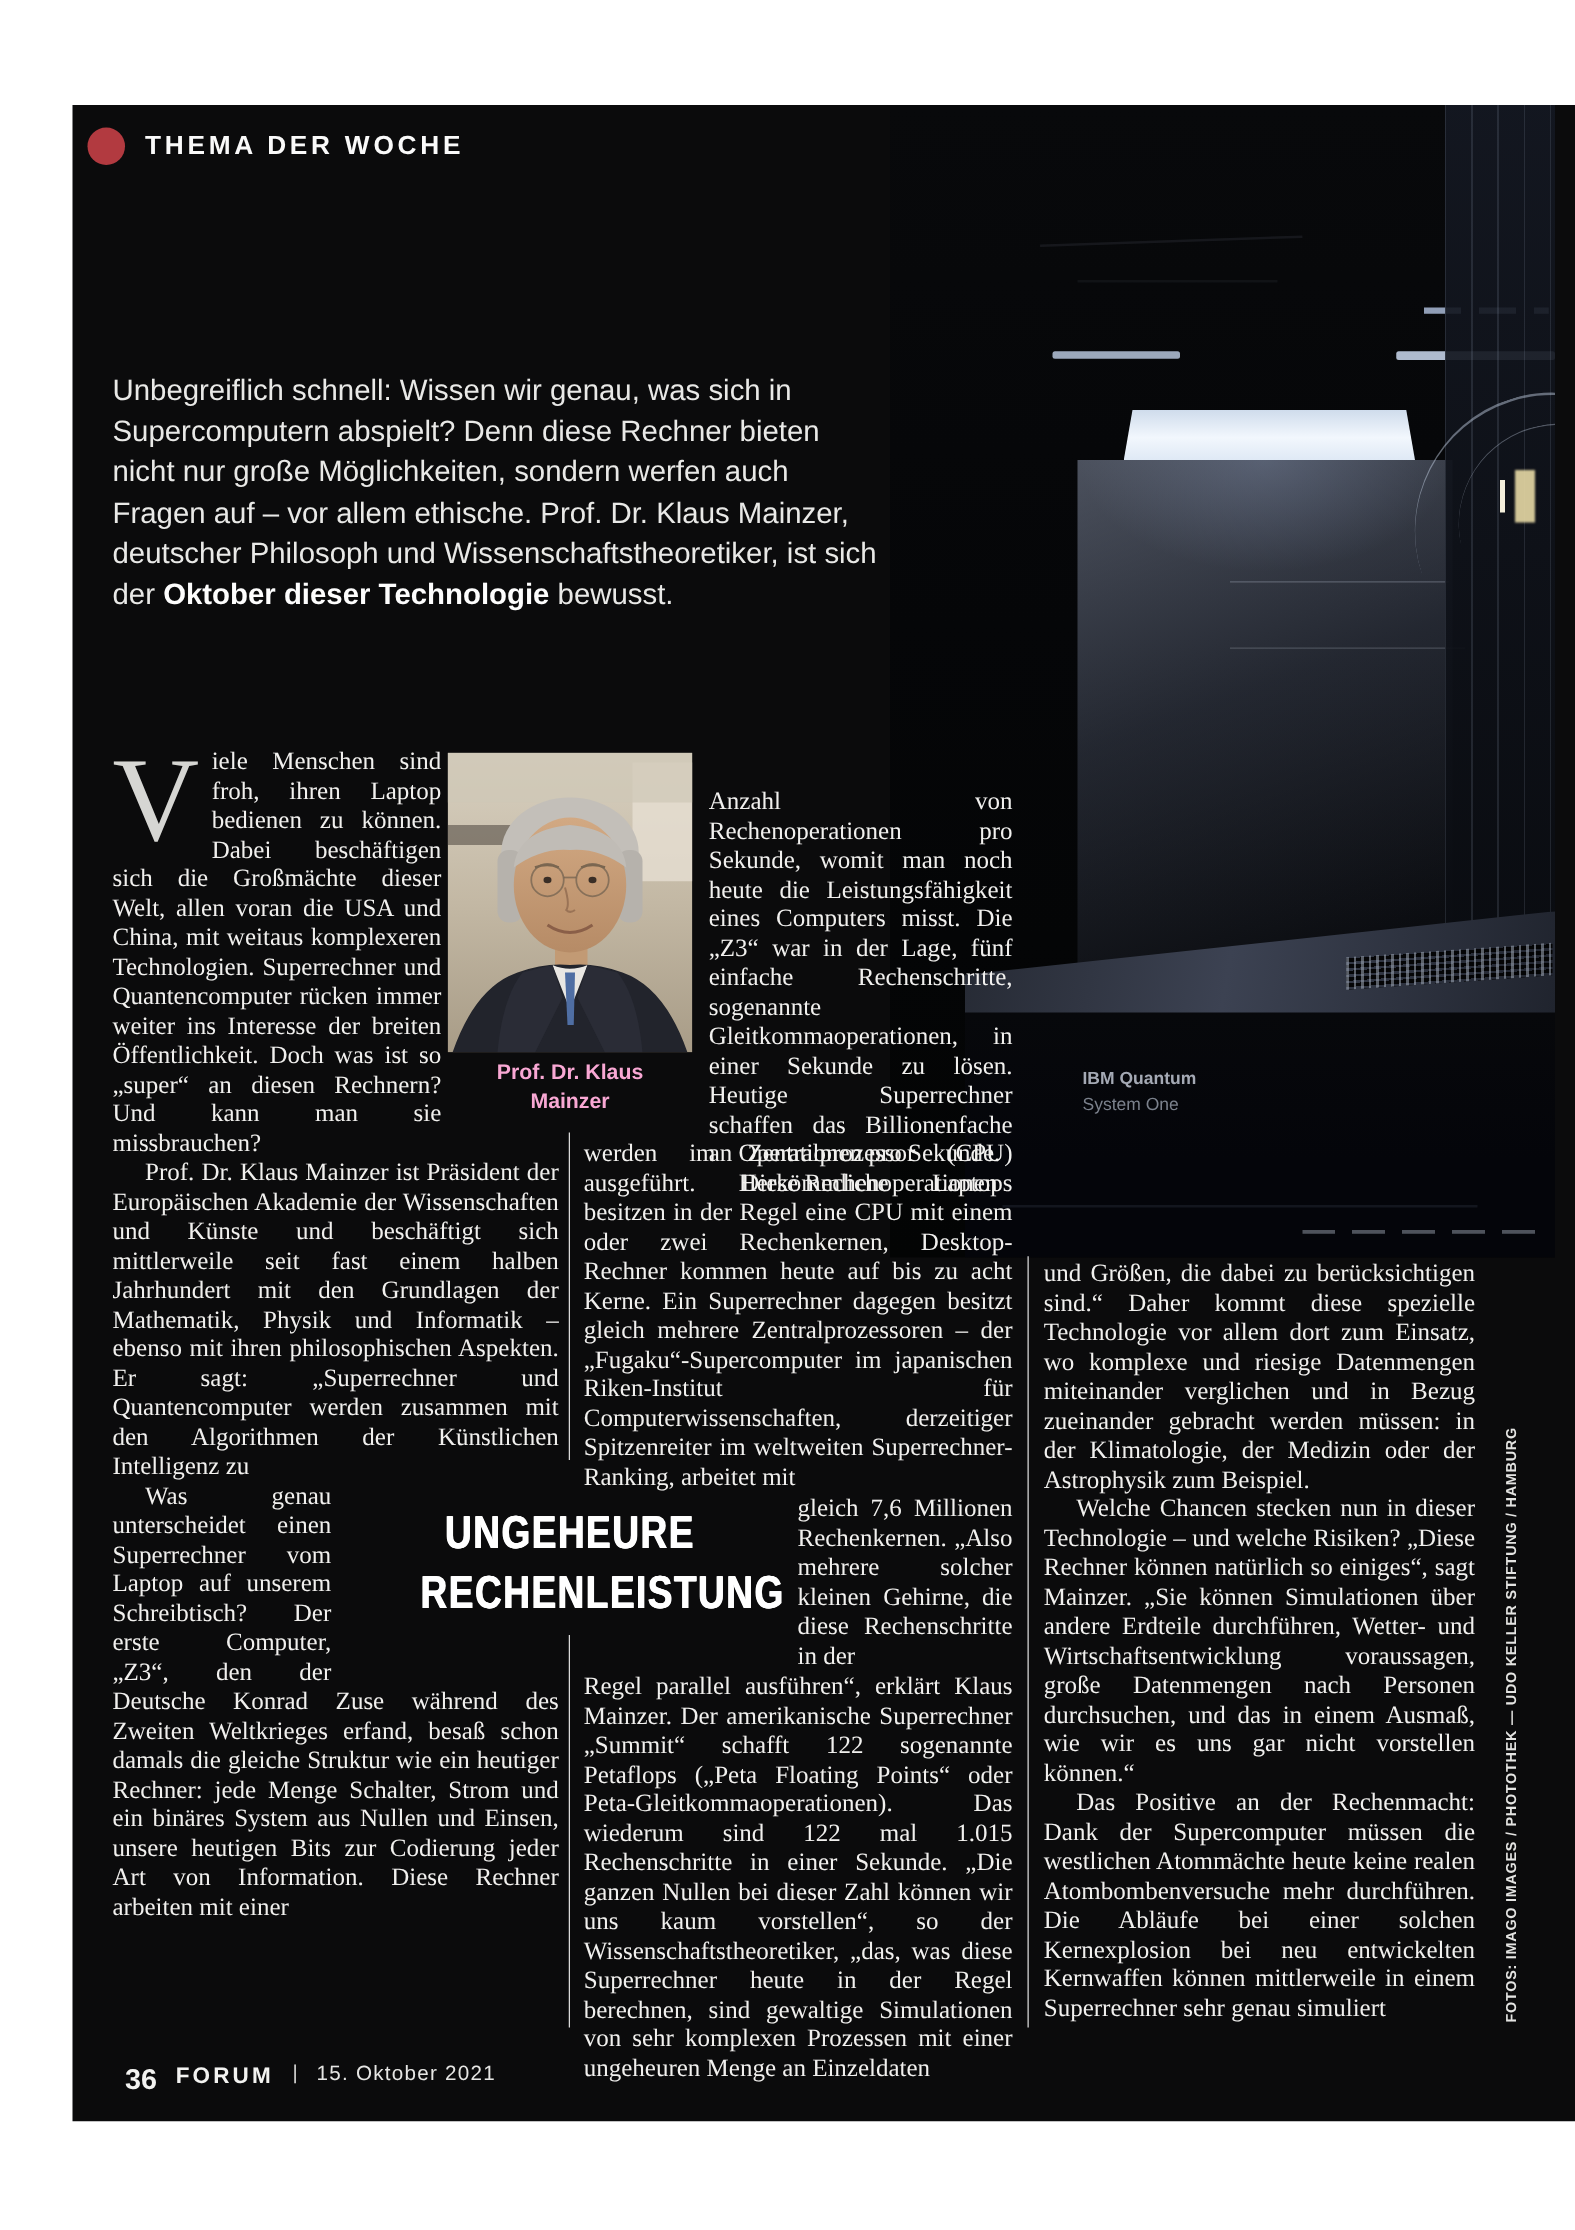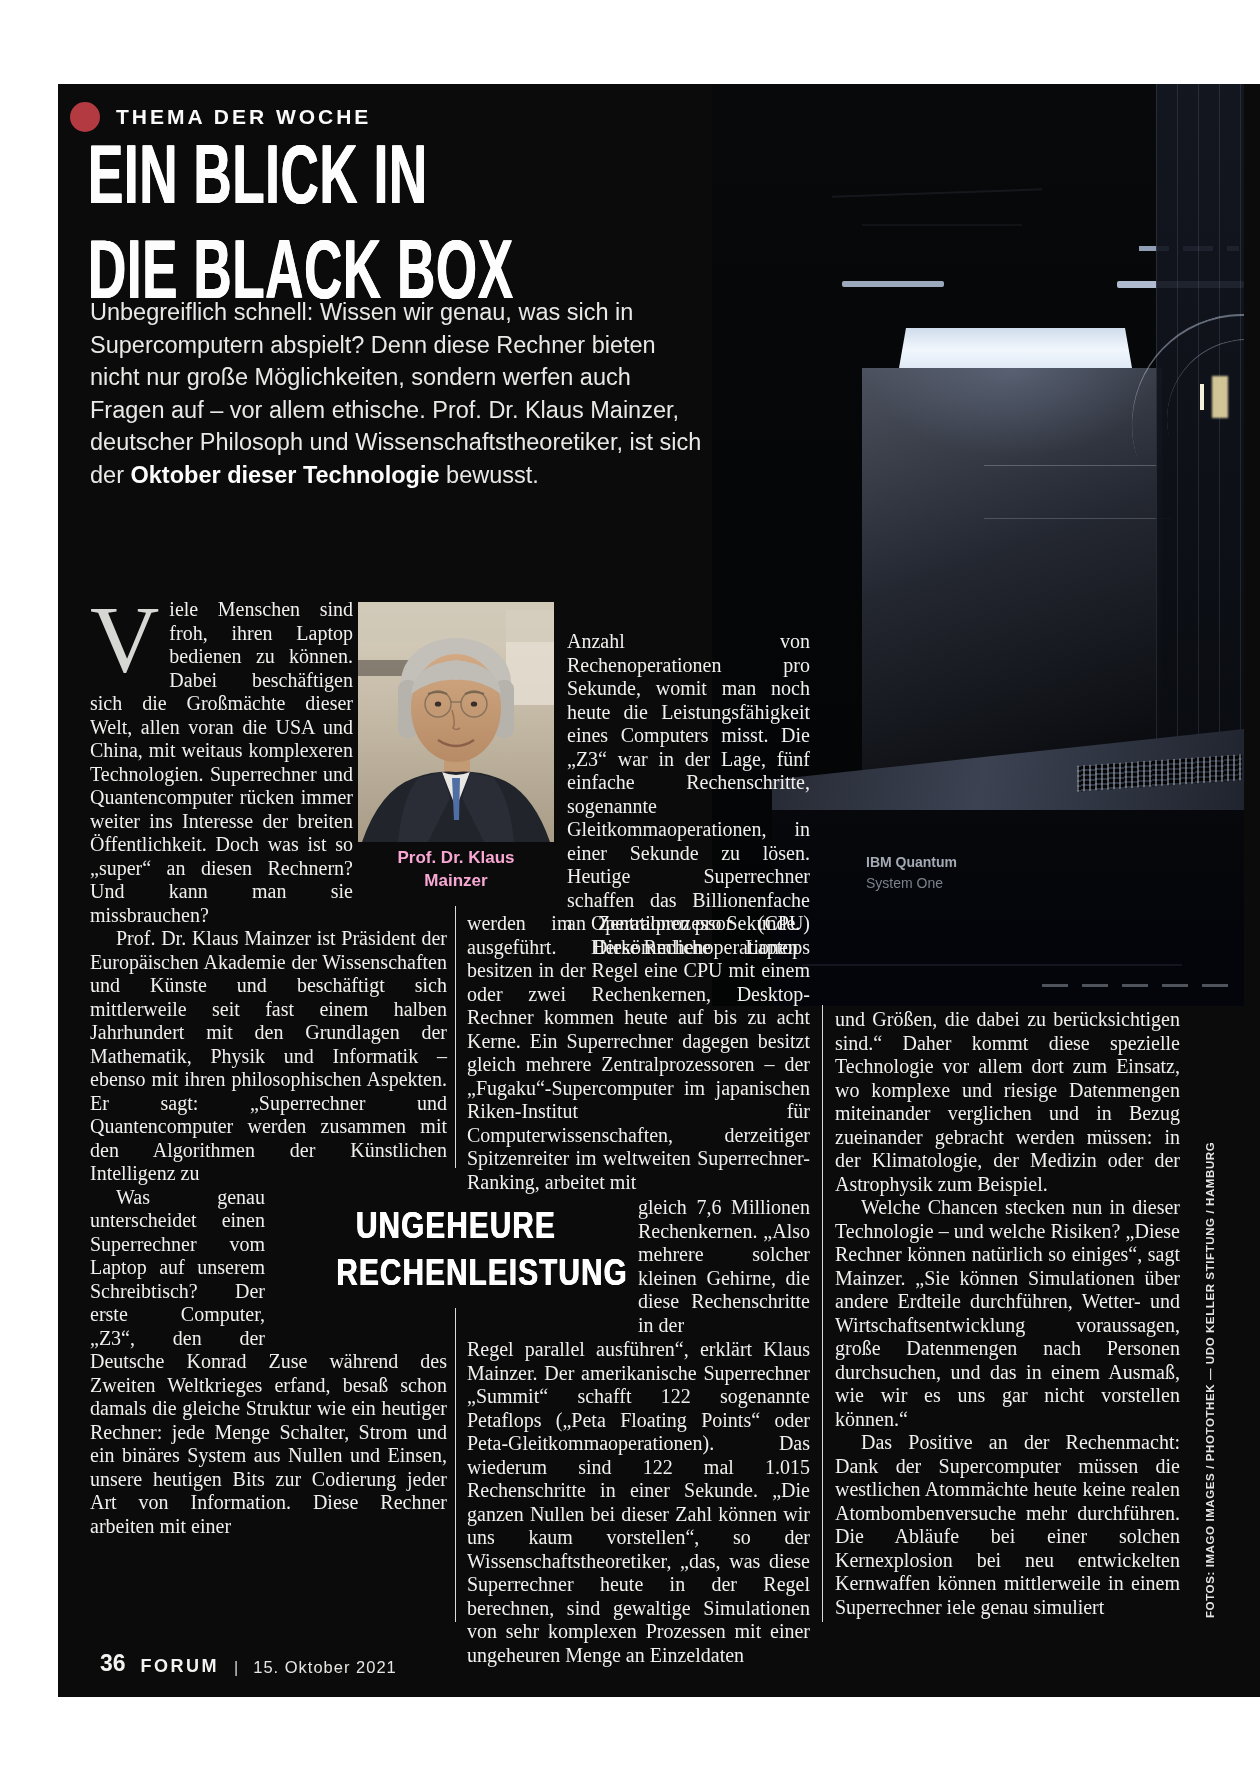--- a/index.html
+++ b/index.html
@@ -72,41 +72,37 @@
   .ph-label{left:154px;top:768px;line-height:21px;font-size:14px;}
   .ph-label .l1{font-weight:bold;color:#a4a9b4;}
   .ph-label .l2{color:#7b818c;}
   .ph-floor1{left:90px;top:880px;width:380px;height:2px;background:rgba(90,100,120,.18);}
   .ph-floor2{left:330px;top:900px;width:190px;height:3px;background:repeating-linear-gradient(90deg,rgba(190,200,215,.40) 0 26px,transparent 26px 40px);}
 
   
   .credit{position:absolute;left:1146px;top:1200px;height:334px;writing-mode:vertical-rl;transform:rotate(180deg);font-size:11.5px;font-weight:bold;letter-spacing:.6px;color:#e4e4e2;white-space:nowrap;}
 
   
-  .footer{position:absolute;left:42px;top:1566px;display:flex;align-items:flex-end;gap:15px;color:#f3f3f1;}
+  .footer{position:absolute;left:42px;top:1566px;display:flex;align-items:flex-start;gap:15px;color:#f3f3f1;}
   .footer .pno{font-size:23px;font-weight:bold;}
   .footer .mag{font-size:18px;font-weight:bold;letter-spacing:2.5px;}
   .footer .sep{font-size:16px;color:#d8d8d6;}
   .footer .date{font-size:16.5px;letter-spacing:1px;color:#e6e6e4;}
 </style>
 </head>
 <body>
 
 <div class="canvas">
   <div class="page">
 
     <div class="kicker">
       <span class="kicker-dot"></span>
       <span class="kicker-label">THEMA DER WOCHE</span>
     </div>
 
-    <h1 class="headline" style="margin:0;font-weight:normal;">
-      <span class="cond">EIN BLICK IN</span><br>
-      <span class="cond">DIE BLACK BOX</span>
-    </h1>
 
     <p class="standfirst" style="margin:0;"><span>Unbegreiflich schnell: Wissen wir genau, was sich in Supercomputern abspielt? Denn diese Rechner bieten nicht nur große Möglichkeiten, sondern werfen auch Fragen auf – vor allem ethische. Prof. Dr. Klaus Mainzer, deutscher Philosoph und Wissenschaftstheoretiker, ist sich der </span><b>Oktober dieser Technologie</b><span> bewusst.</span></p>
 
     <div class="photo">
       <div class="ph ph-streak1"></div>
       <div class="ph ph-streak2"></div>
       <div class="ph ph-lightrow-a"></div>
       <div class="ph ph-lightrow-b1"></div>
       <div class="ph ph-lightrow-b2"></div>
       <div class="ph ph-panel"></div>
@@ -191,21 +187,21 @@
     <div class="col2c serif">
       <p>gleich 7,6 Millionen Rechenkernen. „Also mehrere solcher kleinen Gehirne, die diese Rechenschritte in der</p>
     </div>
     <div class="col2d serif">
       <p>Regel parallel ausführen“, erklärt Klaus Mainzer. Der amerikanische Superrechner „Summit“ schafft 122 sogenannte Petaflops („Peta Floating Points“ oder Peta-Gleitkommaoperationen). Das wiederum sind 122 mal 1.015 Rechenschritte in einer Sekunde. „Die ganzen Nullen bei dieser Zahl können wir uns kaum vorstellen“, so der Wissenschaftstheoretiker, „das, was diese Superrechner heute in der Regel berechnen, sind gewaltige Simulationen von sehr komplexen Prozessen mit einer ungeheuren Menge an Einzeldaten</p>
     </div>
 
     <div class="col3 serif">
       <p>und Größen, die dabei zu berücksichtigen sind.“ Daher kommt diese spezielle Technologie vor allem dort zum Einsatz, wo komplexe und riesige Datenmengen miteinander verglichen und in Bezug zueinander gebracht werden müssen: in der Klimatologie, der Medizin oder der Astrophysik zum Beispiel.</p>
       <p class="indent">Welche Chancen stecken nun in dieser Technologie – und welche Risiken? „Diese Rechner können natürlich so einiges“, sagt Mainzer. „Sie können Simulationen über andere Erdteile durchführen, Wetter- und Wirtschaftsentwicklung voraussagen, große Datenmengen nach Personen durchsuchen, und das in einem Ausmaß, wie wir es uns gar nicht vorstellen können.“</p>
-      <p class="indent">Das Positive an der Rechenmacht: Dank der Supercomputer müssen die westlichen Atommächte heute keine realen Atombombenversuche mehr durchführen. Die Abläufe bei einer solchen Kernexplosion bei neu entwickelten Kernwaffen können mittlerweile in einem Superrechner iele genau simuliert</p>
+      <p class="indent">Das Positive an der Rechenmacht: Dank der Supercomputer müssen die westlichen Atommächte heute keine realen Atombombenversuche mehr durchführen. Die Abläufe bei einer solchen Kernexplosion bei neu entwickelten Kernwaffen können mittlerweile in einem Superrechner sehr genau simuliert</p>
     </div>
 
     <div class="vrule vrule-1a"></div>
     <div class="vrule vrule-1b"></div>
     <div class="vrule vrule-2"></div>
 
     <div class="pullquote">
       <span class="cond">UNGEHEURE</span><br>
       <span class="cond">RECHENLEISTUNG</span>
     </div>

